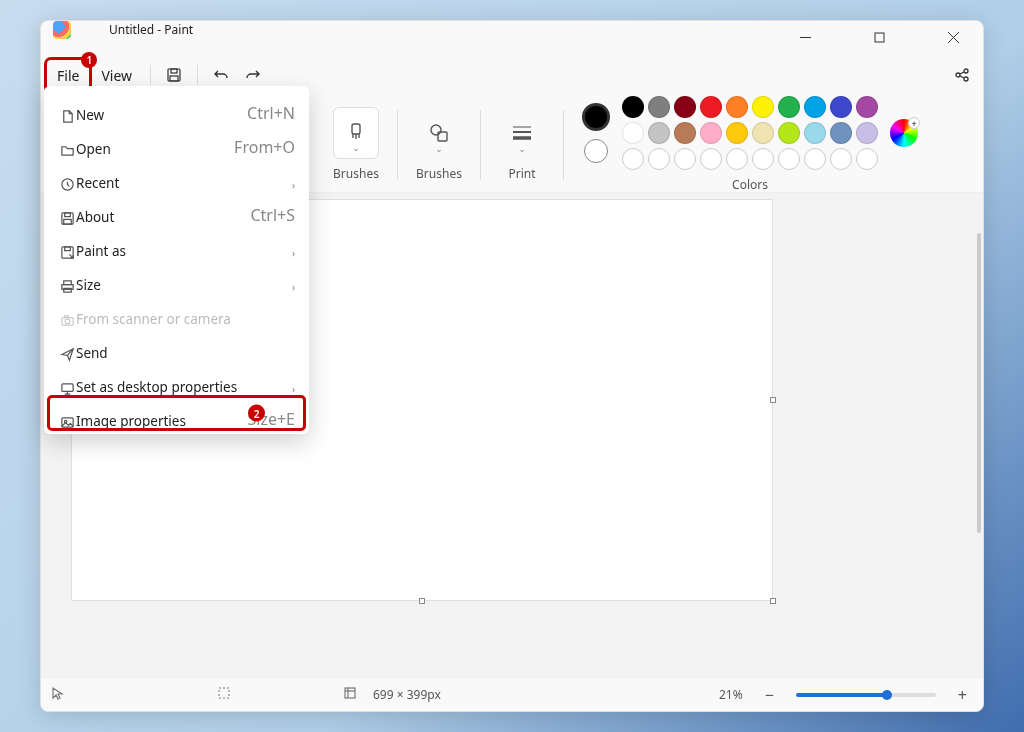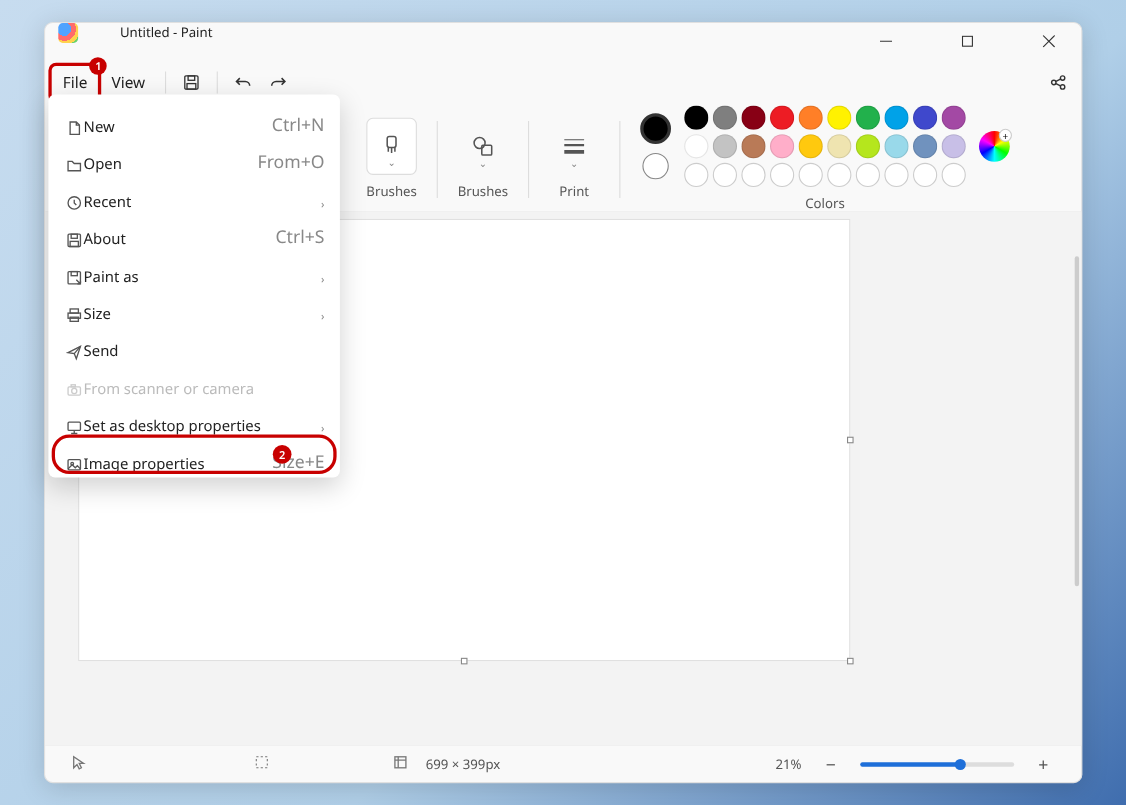--- a/index.html
+++ b/index.html
@@ -33,32 +33,32 @@
   .swatch.empty { background: #fff; border: 1px solid #ccc; }
   .color-wheel { width: 28px; height: 28px; border-radius: 50%; background: conic-gradient(red, yellow, lime, cyan, blue, magenta, red); position: relative; }
   .color-wheel .plus { position: absolute; top: -2px; right: -2px; width: 12px; height: 12px; background: #fff; border-radius: 50%; display: flex; align-items: center; justify-content: center; font-size: 9px; border: 1px solid #ccc; }
   .canvas-area { flex: 1; position: relative; background: #f3f3f3; overflow: hidden; }
   .canvas { position: absolute; top: 6px; left: 30px; width: 702px; height: 402px; background: #fff; border: 1px solid #e0e0e0; }
   .handle { position: absolute; width: 6px; height: 6px; background: #fff; border: 1px solid #888; }
   .handle.r { right: -4px; top: 50%; transform: translateY(-50%); }
   .handle.b { bottom: -4px; left: 50%; transform: translateX(-50%); }
   .handle.br { bottom: -4px; right: -4px; }
   .scrollbar-v { position: absolute; right: 2px; top: 40px; width: 4px; height: 300px; background: #ccc; border-radius: 2px; }
-  .statusbar { height: 34px; border-top: 1px solid #eee; display: flex; align-items: center; padding: 0 24px; font-size: 12px; color: #555; gap: 16px; }
+  .statusbar { height: 34px; border-top: 1px solid #eee; display: flex; align-items: center; padding: 0 10px; font-size: 12px; color: #555; gap: 16px; }
   .statusbar .spc { flex: 1; }
   .zoom-slider { width: 140px; height: 4px; background: linear-gradient(to right, #1e6fd9 0 65%, #ddd 65% 100%); border-radius: 2px; position: relative; }
   .zoom-slider .thumb { position: absolute; left: 65%; top: 50%; transform: translate(-50%, -50%); width: 10px; height: 10px; border-radius: 50%; background: #1e6fd9; }
   .file-menu { position: absolute; top: 86px; left: 44px; width: 265px; background: #fff; border-radius: 6px; box-shadow: 0 8px 24px rgba(0,0,0,0.18); padding: 4px; z-index: 50; }
   .fm-item { display: flex; align-items: flex-end; height: 34px; padding: 0 10px; font-size: 13.5px; color: #222; border-radius: 4px; position: relative; }
   .fm-item.disabled { color: #bbb; }
   .fm-item .icon { width: 18px; display: flex; justify-content: center; color: #555; }
   .fm-item.disabled .icon { color: #ccc; }
   .fm-shortcut { margin-left: auto; font-size: 16px; color: #888; }
   .fm-chev { margin-left: auto; font-size: 10px; color: #888; }
-  .fm-item.highlight { outline: 3px solid #c80000; outline-offset: -2px; border-radius: 15px; }
+  .fm-item.highlight { outline: 3px solid #c80000; outline-offset: -2px; }
   .fm-item .badge-r { position: absolute; right: 40px; top: 50%; transform: translateY(-50%); width: 17px; height: 17px; background: #c80000; color: #fff; border-radius: 50%; font-size: 10px; font-weight: 600; display: flex; align-items: center; justify-content: center; }
 </style>
 </head>
 <body>
 
 <div class="window">
 
   <div class="titlebar">
     <div class="app-icon"></div>
     <div class="title">Untitled - Paint</div>
@@ -290,42 +290,42 @@
       <span class="icon">
         <svg width="15" height="15" viewBox="0 0 16 16" fill="none" stroke="currentColor" stroke-width="1.3">
           <rect x="4" y="2" width="8" height="4"></rect>
           <rect x="2" y="6" width="12" height="5"></rect>
           <rect x="4" y="10" width="8" height="4"></rect>
         </svg>
       </span>
       <span>Size</span>
       <span class="fm-chev">›</span>
     </div>
-    <div class="fm-item">
-      <span class="icon">
-        <svg width="15" height="15" viewBox="0 0 16 16" fill="none" stroke="currentColor" stroke-width="1.3">
-          <path d="M2 8 L14 2 L10 14 L8 9 Z"></path>
-          <path d="M8 9 L14 2"></path>
-        </svg>
-      </span>
-      <span>Send</span>
-    </div>
     <div class="fm-item disabled">
       <span class="icon">
         <svg width="15" height="15" viewBox="0 0 16 16" fill="none" stroke="currentColor" stroke-width="1.3">
           <rect x="2" y="5" width="12" height="8" rx="1"></rect>
           <circle cx="8" cy="9" r="2.5"></circle>
           <rect x="5" y="3" width="4" height="2"></rect>
         </svg>
       </span>
       <span>From scanner or camera</span>
     </div>
     <div class="fm-item">
       <span class="icon">
         <svg width="15" height="15" viewBox="0 0 16 16" fill="none" stroke="currentColor" stroke-width="1.3">
+          <path d="M2 8 L14 2 L10 14 L8 9 Z"></path>
+          <path d="M8 9 L14 2"></path>
+        </svg>
+      </span>
+      <span>Send</span>
+    </div>
+    <div class="fm-item">
+      <span class="icon">
+        <svg width="15" height="15" viewBox="0 0 16 16" fill="none" stroke="currentColor" stroke-width="1.3">
           <rect x="2" y="3" width="12" height="8" rx="1"></rect>
           <path d="M5 14 H11 M8 11 V14"></path>
         </svg>
       </span>
       <span>Set as desktop properties</span>
       <span class="fm-chev">›</span>
     </div>
     <div class="fm-item highlight">
       <span class="icon">
         <svg width="15" height="15" viewBox="0 0 16 16" fill="none" stroke="currentColor" stroke-width="1.3">

